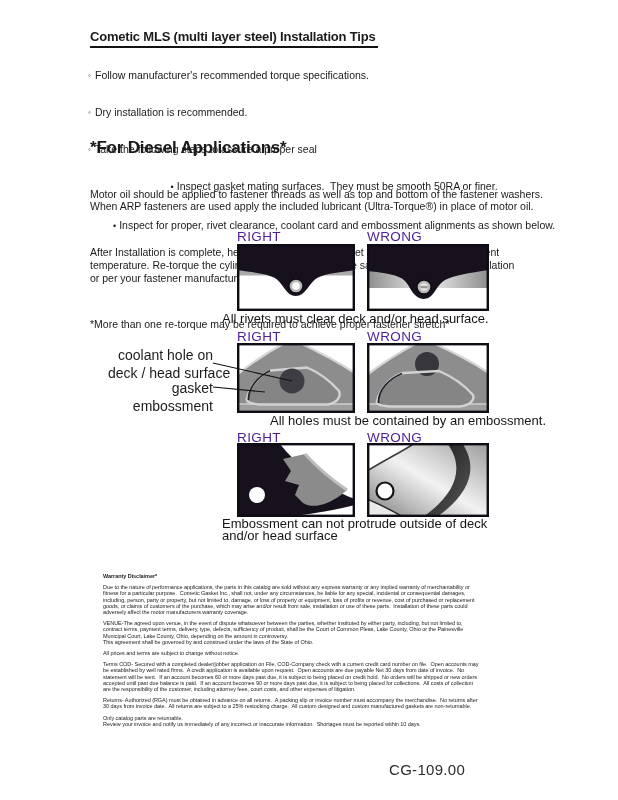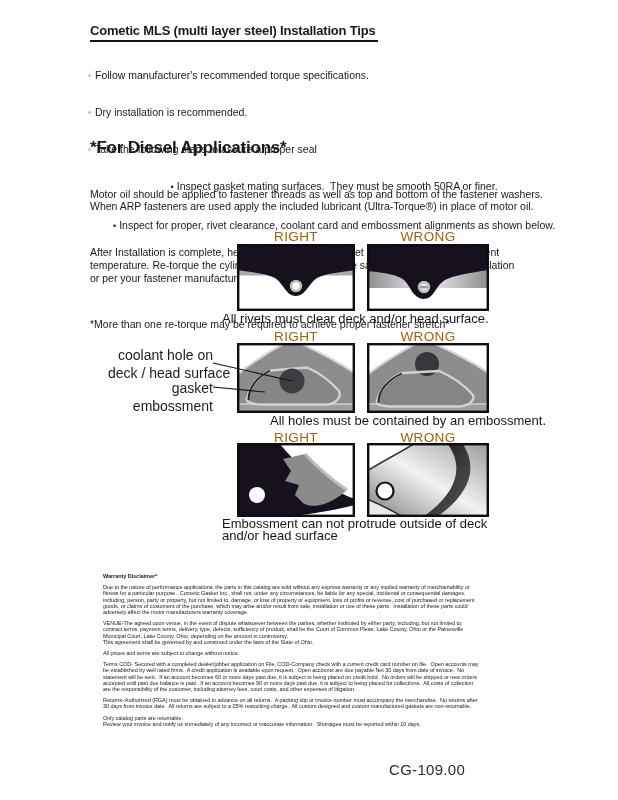--- a/index.html
+++ b/index.html
@@ -1,32 +1,32 @@
 <!DOCTYPE html>
 <html><head>
 <meta charset="utf-8">
 <style>
   html,body{margin:0;padding:0;background:#fff;}
   .page{position:relative;width:618px;height:800px;background:#ffffff;overflow:hidden;
         font-family:"Liberation Sans", sans-serif;color:#1a1a1a;}
 
-  .title{position:absolute;left:90px;top:23px;font-size:13px;font-weight:bold;
+  .title{position:absolute;left:90px;top:29px;font-size:13px;font-weight:bold;
          letter-spacing:-0.2px;border-bottom:2px solid #131313;padding:0 3px 2px 0;white-space:pre;}
 
   .tips{position:absolute;left:88px;top:44px;font-size:10.5px;line-height:12.4px;white-space:pre;}
   .tip-line{white-space:pre;}
   .tip-sub{padding-left:25px;text-align:center;}
   .bullet{font-size:8.5px;margin-right:4px;vertical-align:1px;}
   .subbullet{font-size:9px;margin-right:3px;}
 
   .diesel{position:absolute;left:90px;top:116px;font-size:10.5px;line-height:12.9px;white-space:pre;}
   .diesel-heading{font-size:17px;font-weight:bold;letter-spacing:-0.2px;margin-bottom:7px;white-space:pre;}
   .para{margin-bottom:7px;white-space:pre;}
 
-  .fig-label{position:absolute;font-size:13.5px;letter-spacing:0.4px;text-align:center;color:#a16207;}
+  .fig-label{position:absolute;font-size:13.5px;letter-spacing:0.4px;text-align:left;color:#4c1d95;}
   .fig-label.r{left:237px;width:118px;}
   .fig-label.w{left:367px;width:122px;}
   .fig-box{position:absolute;display:block;}
   .fig-caption{position:absolute;left:222px;font-size:13px;line-height:11.5px;white-space:pre;color:#161616;}
 
   .side-label{position:absolute;left:108px;width:105px;text-align:right;font-size:14px;
               line-height:18px;color:#1c1c1c;}
   .leader-overlay{position:absolute;left:120px;top:343px;pointer-events:none;z-index:5;}
 
   .legal{position:absolute;left:103px;top:573px;width:424px;font-size:5.5px;line-height:6.2px;

